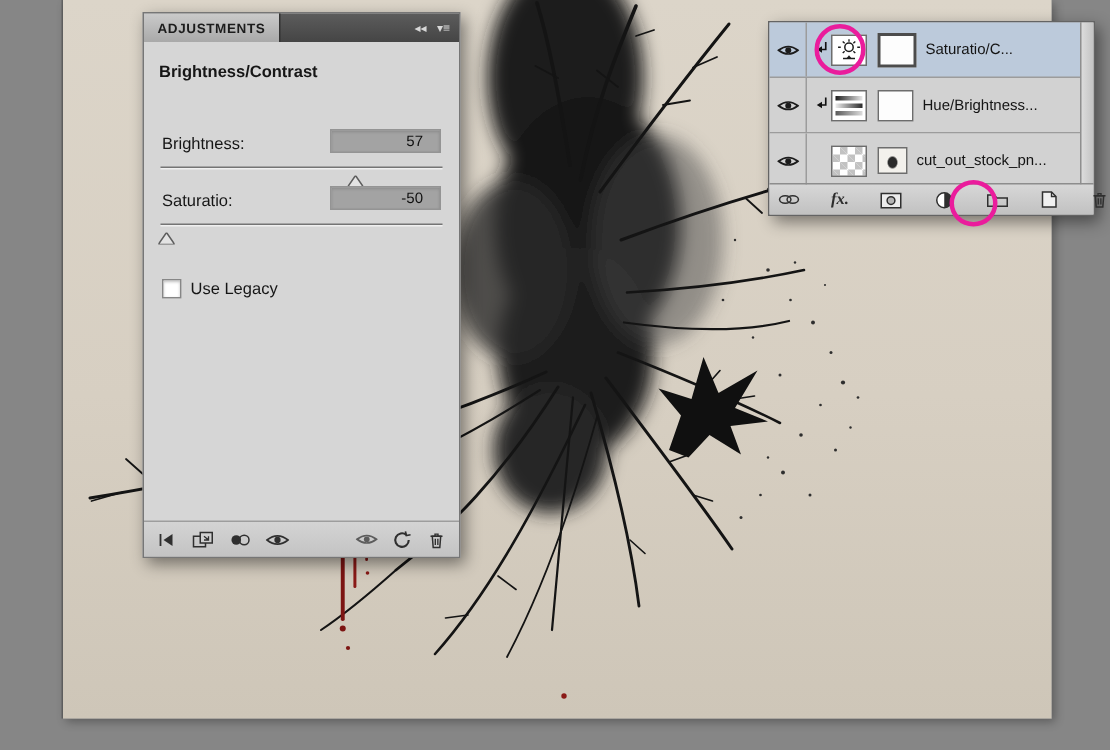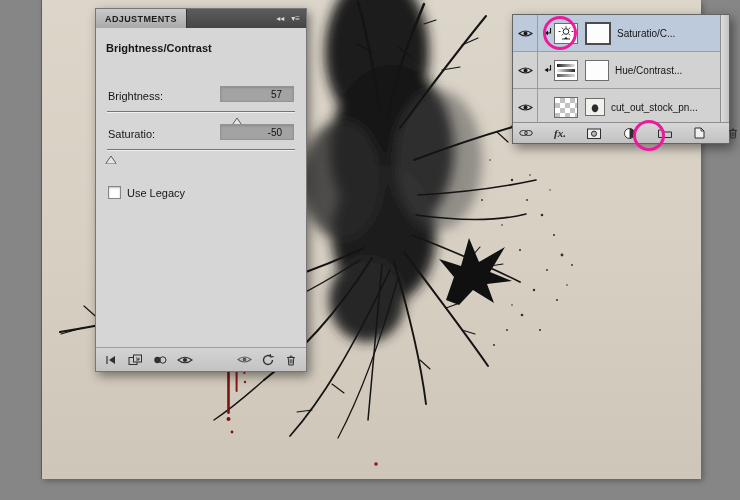--- a/index.html
+++ b/index.html
@@ -293,21 +293,21 @@
             </svg>
         </span>
         <div class="l-thumb">
           <span class="hue-bars">
               <i></i>
               <i></i>
               <i></i>
             </span>
         </div>
         <div class="mask-thumb"></div>
-        <span class="layer-name">Hue/Contrast...</span>
+        <span class="layer-name">Hue/Brightness...</span>
       </div>
     </div>
 
     <div class="layer-row" style="top:74px;">
       <div class="eye-col">
         <svg width="15" height="11">
             <path d="M1,5.5 Q7.5,0.5 14,5.5 Q7.5,10.5 1,5.5 Z" fill="none" stroke="#1c1c1c" stroke-width="1.1"></path>
             <circle cx="7.5" cy="5.5" r="2" fill="#1c1c1c"></circle>
           </svg>
       </div>

